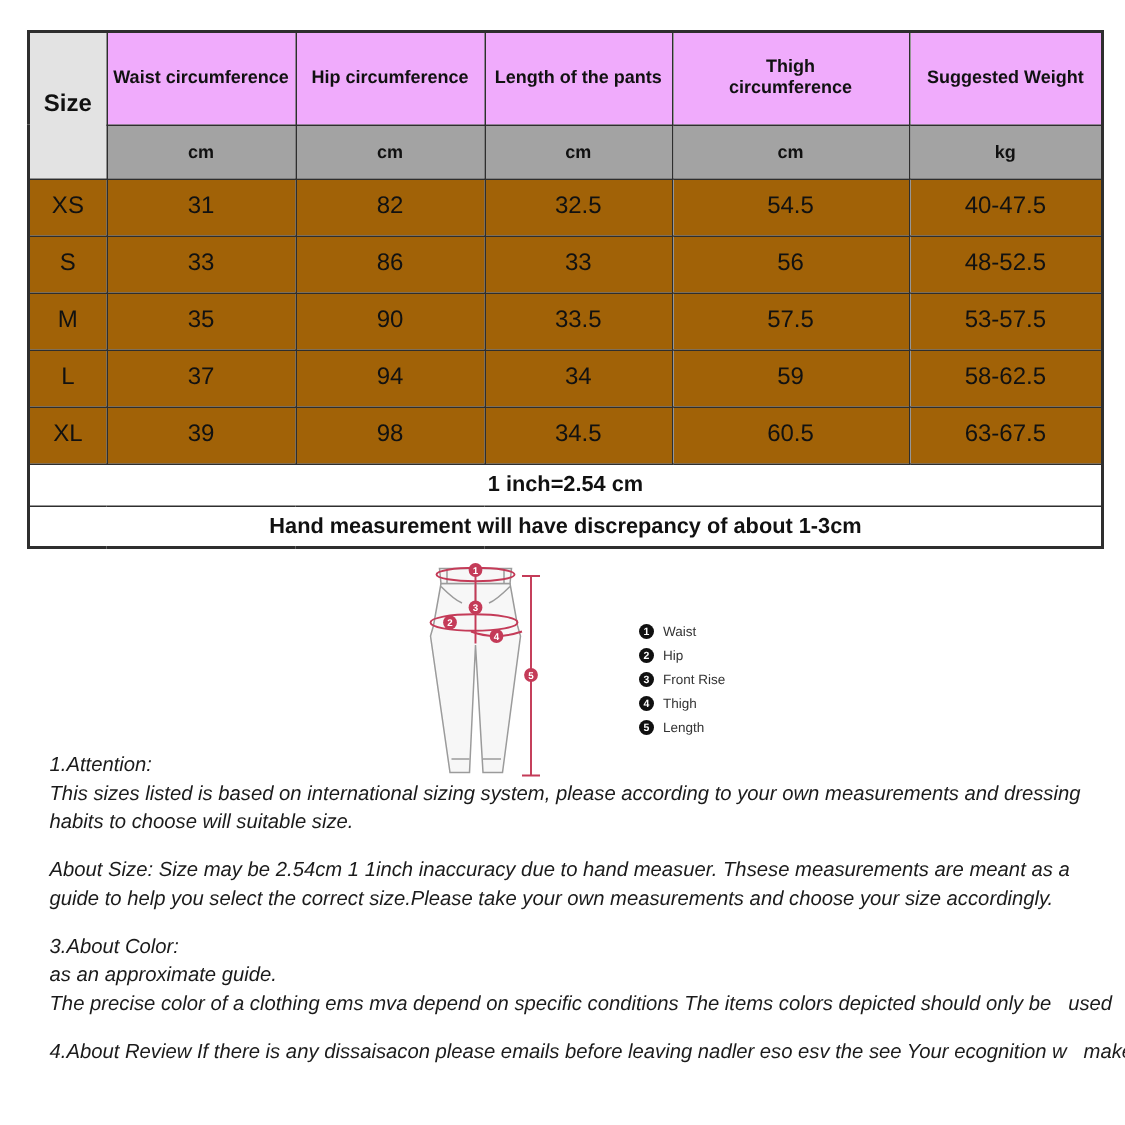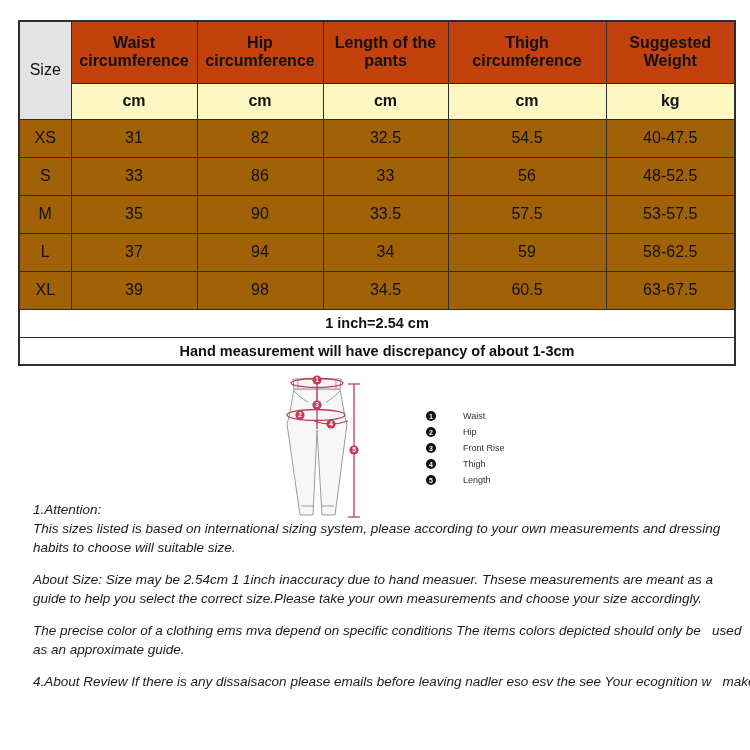--- a/index.html
+++ b/index.html
@@ -15,30 +15,30 @@
     border:2px solid #2e2e2e;
   }
   table.size-table th,table.size-table td{
     border:1px solid #2e2e2e;text-align:center;vertical-align:middle;
     padding:0 2px;overflow:hidden;
   }
   tr.hdr-row1{height:62px;}
   tr.hdr-row2{height:36px;}
   tr.data-row{height:38px;}
   tr.foot-row{height:28px;}
-  th.hdr{background:#c2410c;font-weight:bold;font-size:16px;line-height:1.15;}
-  th.unit{background:#fef9c3;font-weight:bold;font-size:16px;}
-  th.size-col{background:#e3e3e3;font-weight:normal;font-size:16px;}
+  th.hdr{background:#f0abfc;font-weight:bold;font-size:12px;line-height:1.15;}
+  th.unit{background:#a3a3a3;font-weight:bold;font-size:12px;}
+  th.size-col{background:#e3e3e3;font-weight:bold;font-size:16px;}
   .hdr-span{display:inline-block;max-width:118px;}
   td.cell{font-size:16px;font-weight:normal;background:#a16207;}
   td.foot{font-size:14.5px;font-weight:bold;background:#fff;}
   
   .diagram{position:absolute;left:277px;top:372px;width:170px;height:152px;}
   .legend{position:absolute;left:426px;top:411px;}
-  .legend-item{display:flex;align-items:flex-start;height:15px;margin-bottom:1px;gap:21px;}
+  .legend-item{display:flex;align-items:flex-end;height:15px;margin-bottom:1px;}
   .legend-badge{
     width:10px;height:10px;border-radius:50%;background:#101010;color:#fff;
     font-size:7px;font-weight:bold;display:flex;align-items:center;justify-content:center;
     margin-right:6px;flex:0 0 auto;
   }
   .legend-label{font-size:9px;color:#333;}
   
   .notes{position:absolute;left:33px;top:500px;width:700px;}
   .note{margin-bottom:13px;font-style:italic;}
   .note-line{font-size:13.5px;line-height:19px;white-space:pre;color:#1b1b1b;}
@@ -194,19 +194,20 @@
   <div class="note">
     <div class="note-line">1.Attention:</div>
     <div class="note-line">This sizes listed is based on international sizing system, please according to your own measurements and dressing</div>
     <div class="note-line">habits to choose will suitable size.</div>
   </div>
   <div class="note">
     <div class="note-line">About Size: Size may be 2.54cm 1 1inch inaccuracy due to hand measuer. Thsese measurements are meant as a</div>
     <div class="note-line">guide to help you select the correct size.Please take your own measurements and choose your size accordingly.</div>
   </div>
   <div class="note">
+    <div class="note-line">3.About Color:</div>
+    <div class="note-line">as an approximate guide.</div>
     <div class="note-line">The precise color of a clothing ems mva depend on specific conditions The items colors depicted should only be   used</div>
-    <div class="note-line">as an approximate guide.</div>
   </div>
   <div class="note">
     <div class="note-line">4.About Review If there is any dissaisacon please emails before leaving nadler eso esv the see Your ecognition w   make</div>
   </div>
 </div>
 
 </body></html>

